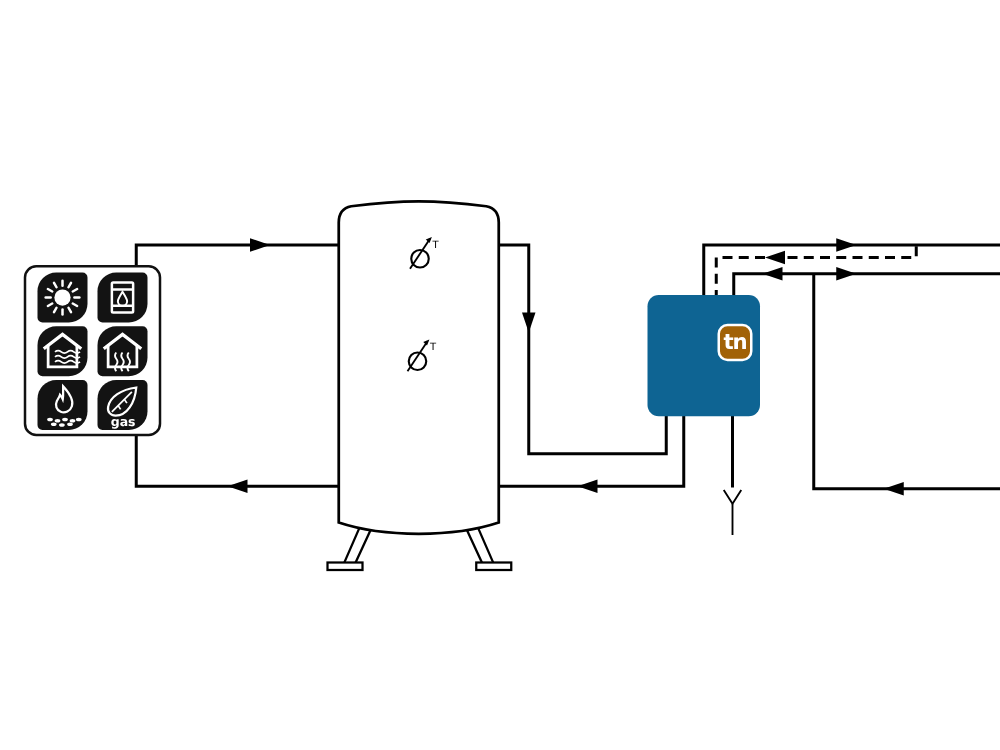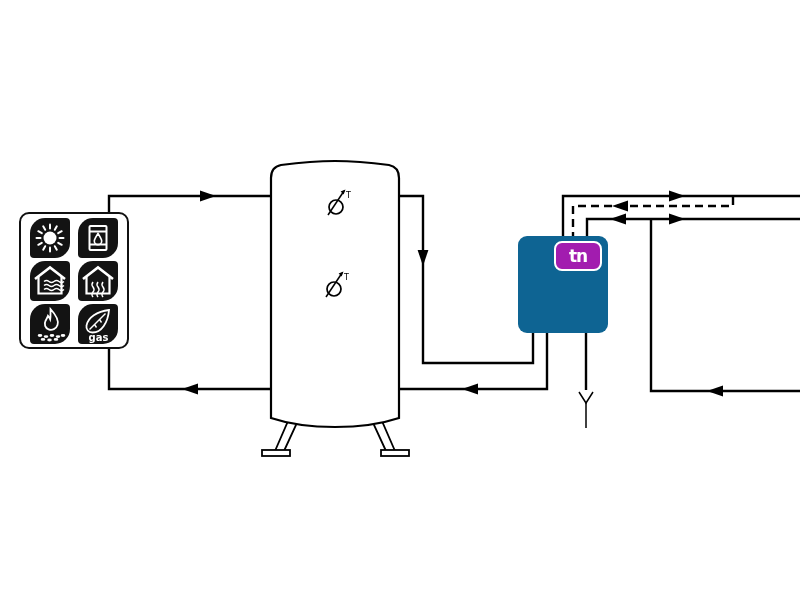--- a/index.html
+++ b/index.html
@@ -10,21 +10,21 @@
   .panel{position:absolute;left:19px;top:212px;width:110px;height:137px;box-sizing:border-box;
          background:#fff;border:2.5px solid #111;border-radius:10px;
          display:grid;grid-template-columns:40px 40px;grid-auto-rows:40px;
          gap:3px 8px;align-content:center;justify-content:center;}
   .tile{width:40px;height:40px;background:#131313;border-radius:15px 4px 15px 4px;
         display:flex;align-items:center;justify-content:flex-end;}
   .tile svg{display:block;}
   
   .station{position:absolute;left:518px;top:236px;width:90px;height:97px;
            background:#0E6493;border-radius:9px;}
-  .logo{position:absolute;right:6px;top:5px;width:48px;height:30px;background:#a21caf;
+  .logo{position:absolute;right:6px;top:23px;width:28px;height:30px;background:#a16207;
         border:2px solid #fff;box-sizing:border-box;border-radius:8px;
         display:flex;align-items:center;justify-content:center;
         color:#fff;font-weight:bold;font-size:17px;letter-spacing:-1px;line-height:1;
         font-family:"DejaVu Sans","Liberation Sans",sans-serif;}
 </style>
 </head>
 <body>
 
 <div id="stage">
 

